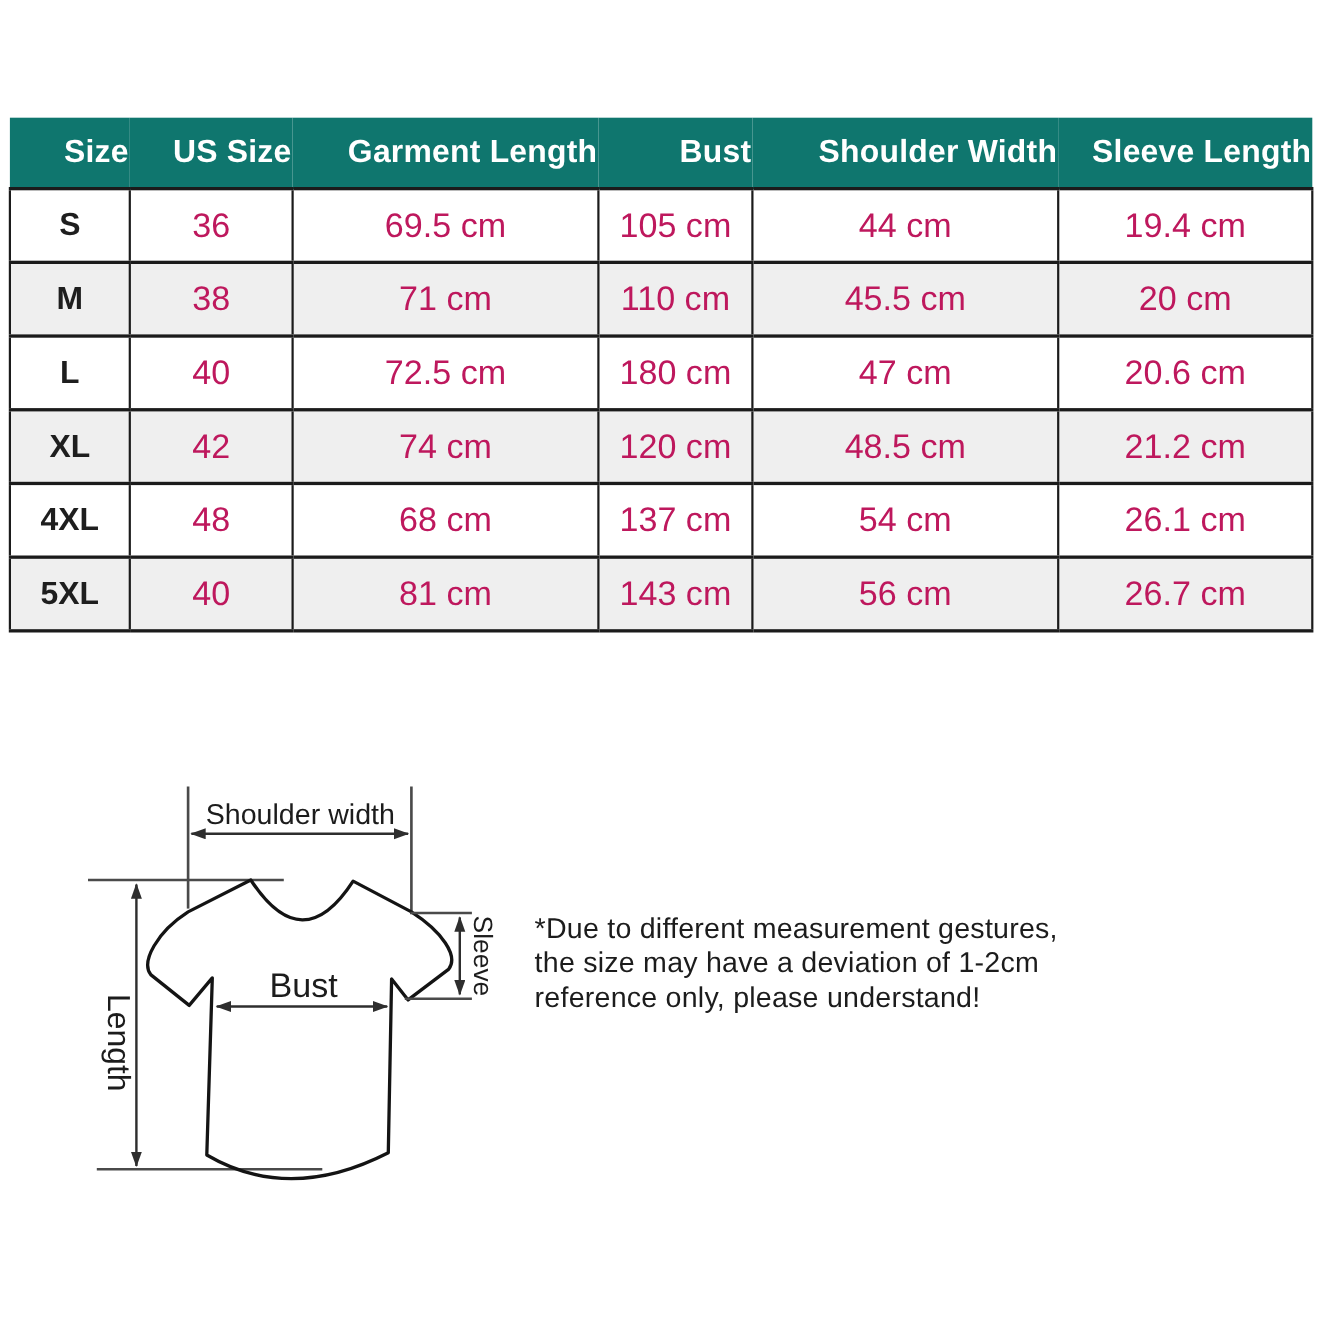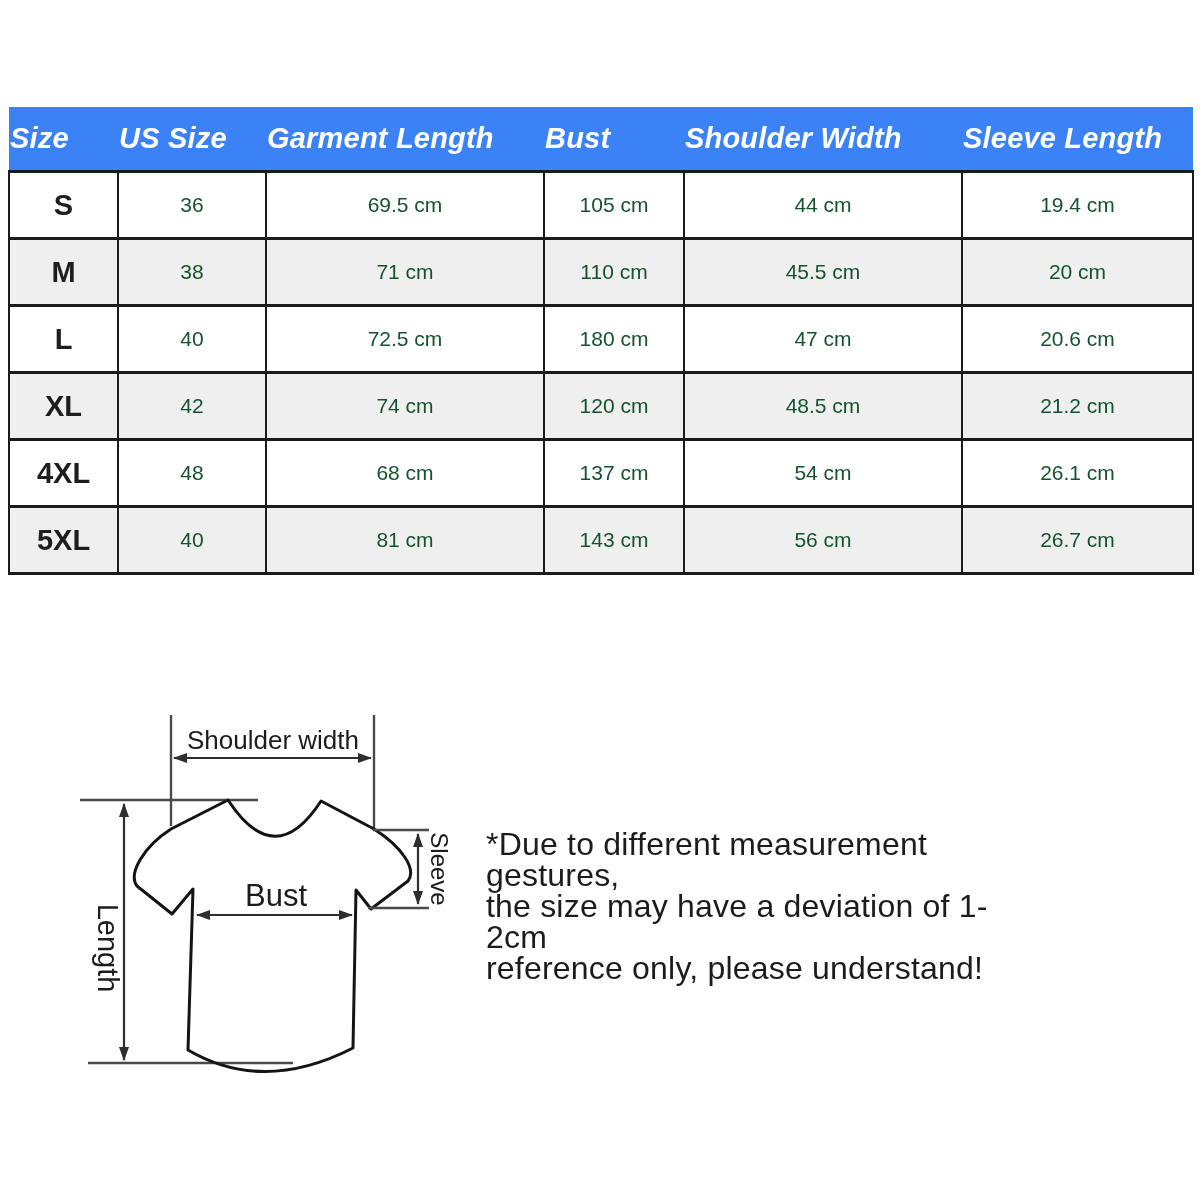--- a/index.html
+++ b/index.html
@@ -14,29 +14,28 @@
     border-collapse:collapse; table-layout:fixed;
   }
   table.size-chart col.c-size   { width:109px; }
   table.size-chart col.c-us     { width:148px; }
   table.size-chart col.c-len    { width:278px; }
   table.size-chart col.c-bust   { width:140px; }
   table.size-chart col.c-shldr  { width:278px; }
   table.size-chart col.c-sleeve { width:231px; }
 
   table.size-chart th {
-    background:#3b82f6; color:#ffffff; font-size:29px; font-weight:bold;
-    height:61px; border:none; text-align:left; vertical-align:middle;
+    background:#0f766e; color:#ffffff; font-size:29px; font-weight:bold;
+    height:61px; border:none; text-align:right; vertical-align:middle;
     letter-spacing:0.2px;
-    font-style:italic;
   }
   table.size-chart td {
     border:2px solid #1b1b1b; border-top-width:3px; border-bottom-width:3px;
     height:62px; text-align:center; vertical-align:middle;
-    font-size:21px; color:#14532d; background:#ffffff;
+    font-size:31px; color:#be185d; background:#ffffff;
   }
   table.size-chart tbody tr:nth-child(even) td { background:#efefef; }
   table.size-chart td.size-cell { font-weight:bold; font-size:29px; color:#1e1e1e; }
 
   
   .diagram { position:absolute; left:60px; top:700px; width:420px; height:410px; }
   .diagram .refline { stroke:#4a4a4a; stroke-width:2.4; fill:none; }
   .diagram .arrow   { stroke:#2e2e2e; stroke-width:2.2; fill:none; }
   .diagram .shirt   { stroke:#141414; stroke-width:3; fill:none;
                       stroke-linejoin:round; stroke-linecap:round; }
@@ -45,21 +44,21 @@
     fill:#1c1c1c;
   }
   .lbl-shoulder { font-size:26px; }
   .lbl-length   { font-size:29px; }
   .lbl-bust     { font-size:31px; }
   .lbl-sleeve   { font-size:24px; }
 
   
   .note {
     position:absolute; left:486px; top:829px; width:540px;
-    font-size:32px; line-height:31px; color:#1c1c1c; letter-spacing:0.2px;
+    font-size:26px; line-height:31px; color:#1c1c1c; letter-spacing:0.2px;
   }
 </style>
 </head>
 <body>
 
 <div class="page">
 
   <table class="size-chart">
     <colgroup>
       <col class="c-size">

